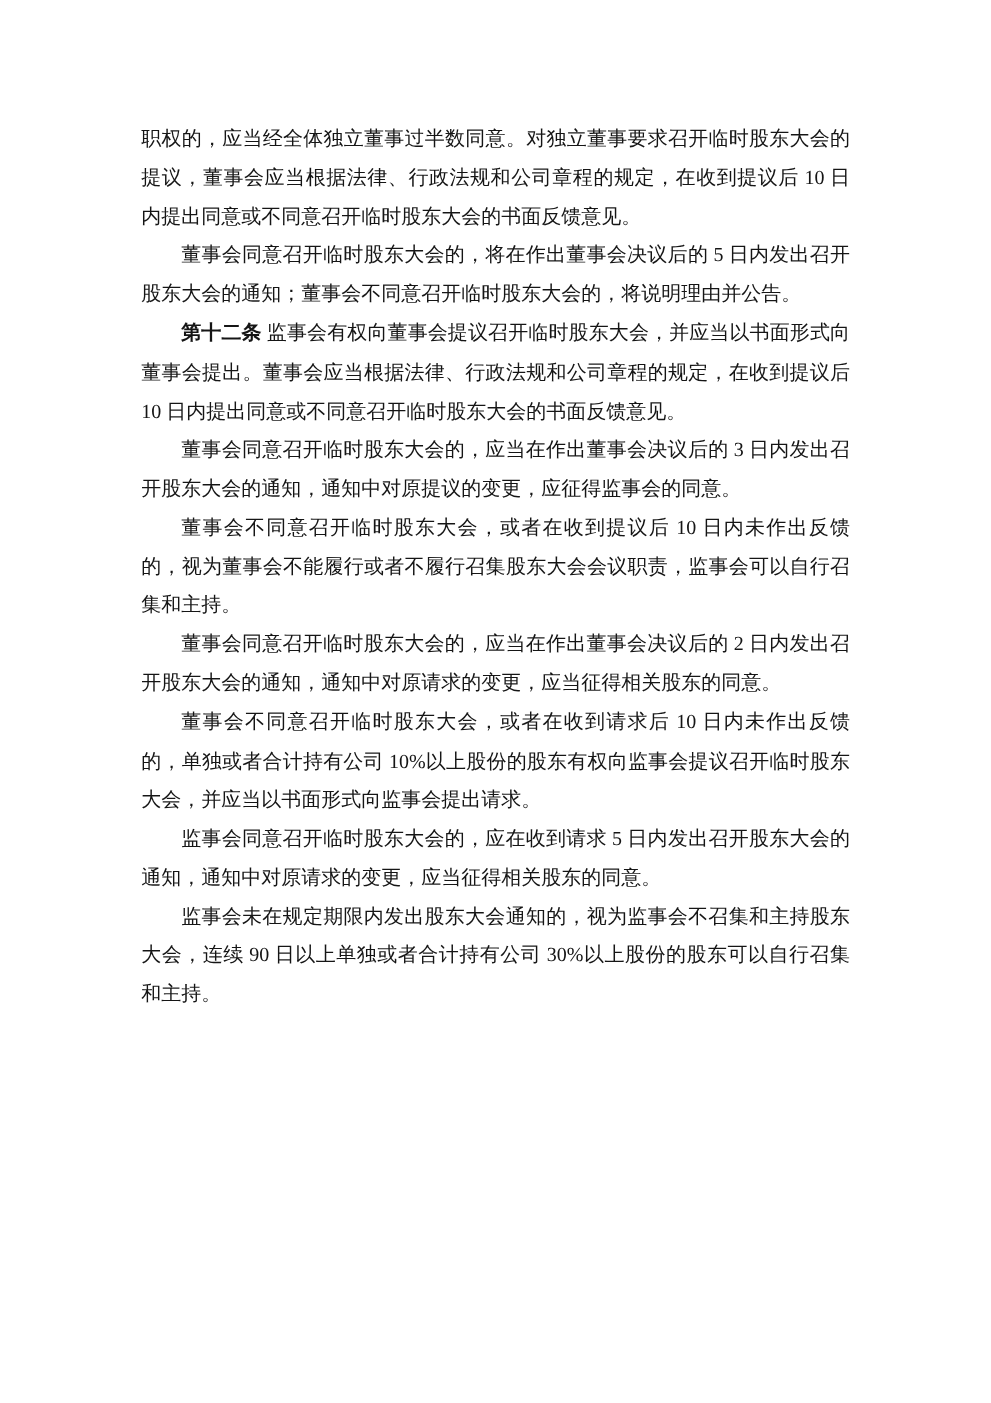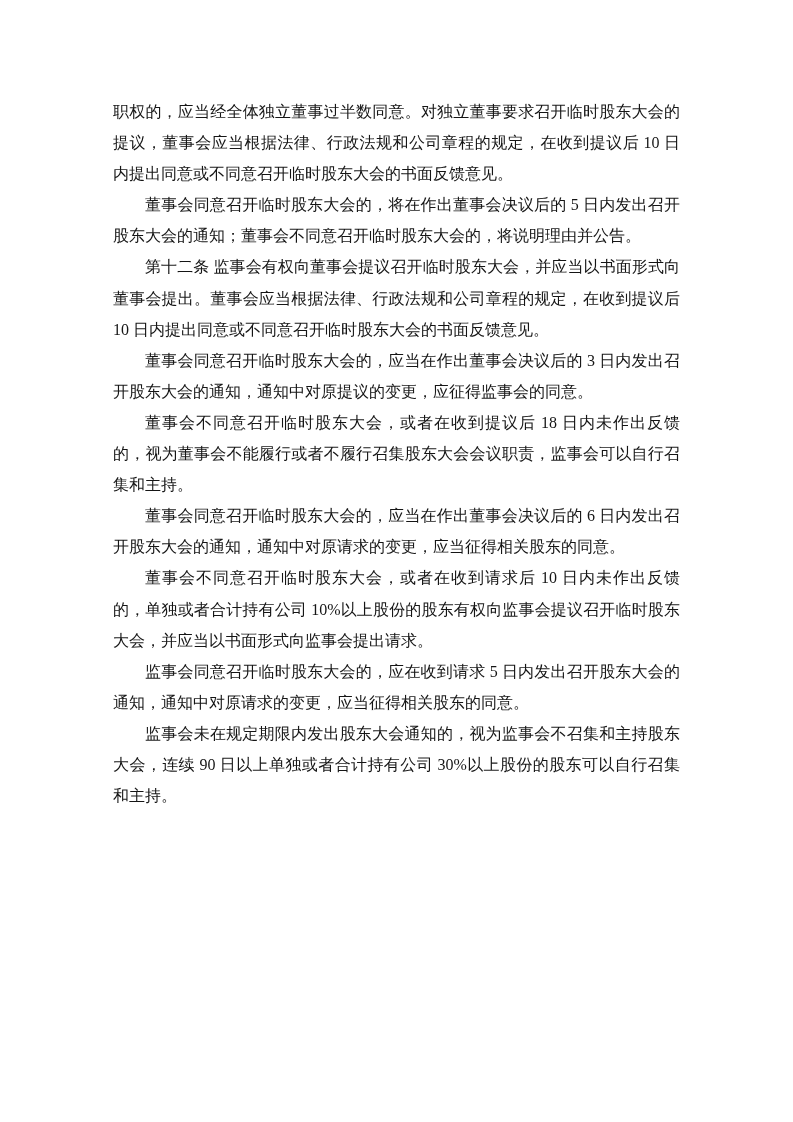--- a/index.html
+++ b/index.html
@@ -28,41 +28,41 @@
   }
   .doc-body p {
     margin: 0;
     padding: 0;
     text-indent: 2em;
   }
   .doc-body p.no-indent {
     text-indent: 0;
   }
   .doc-body b {
-    font-weight: normal;
+    font-weight: bold;
   }
   .page-number {
     position: absolute;
     left: 0;
     width: 100%;
     top: 1036px;
     text-align: center;
     font-size: 15px;
     color: #1a1a1a;
   }
 </style>
 </head>
 <body>
 
 <div class="page">
   <div class="doc-body" id="doc-body">
       <p class="no-indent">职权的，应当经全体独立董事过半数同意。对独立董事要求召开临时股东大会的提议，董事会应当根据法律、行政法规和公司章程的规定，在收到提议后 10 日内提出同意或不同意召开临时股东大会的书面反馈意见。</p>
       <p>董事会同意召开临时股东大会的，将在作出董事会决议后的 5 日内发出召开股东大会的通知；董事会不同意召开临时股东大会的，将说明理由并公告。</p>
       <p><b>第十二条</b> 监事会有权向董事会提议召开临时股东大会，并应当以书面形式向董事会提出。董事会应当根据法律、行政法规和公司章程的规定，在收到提议后 10 日内提出同意或不同意召开临时股东大会的书面反馈意见。</p>
       <p>董事会同意召开临时股东大会的，应当在作出董事会决议后的 3 日内发出召开股东大会的通知，通知中对原提议的变更，应征得监事会的同意。</p>
-      <p>董事会不同意召开临时股东大会，或者在收到提议后 18 日内未作出反馈的，视为董事会不能履行或者不履行召集股东大会会议职责，监事会可以自行召集和主持。</p>
-      <p>董事会同意召开临时股东大会的，应当在作出董事会决议后的 6 日内发出召开股东大会的通知，通知中对原请求的变更，应当征得相关股东的同意。</p>
+      <p>董事会不同意召开临时股东大会，或者在收到提议后 10 日内未作出反馈的，视为董事会不能履行或者不履行召集股东大会会议职责，监事会可以自行召集和主持。</p>
+      <p>董事会同意召开临时股东大会的，应当在作出董事会决议后的 2 日内发出召开股东大会的通知，通知中对原请求的变更，应当征得相关股东的同意。</p>
       <p>董事会不同意召开临时股东大会，或者在收到请求后 10 日内未作出反馈的，单独或者合计持有公司 10%以上股份的股东有权向监事会提议召开临时股东大会，并应当以书面形式向监事会提出请求。</p>
       <p>监事会同意召开临时股东大会的，应在收到请求 5 日内发出召开股东大会的通知，通知中对原请求的变更，应当征得相关股东的同意。</p>
       <p>监事会未在规定期限内发出股东大会通知的，视为监事会不召集和主持股东大会，连续 90 日以上单独或者合计持有公司 30%以上股份的股东可以自行召集和主持。</p>
     </div>
   <div class="page-number">4</div>
 </div>
 
 </body></html>

